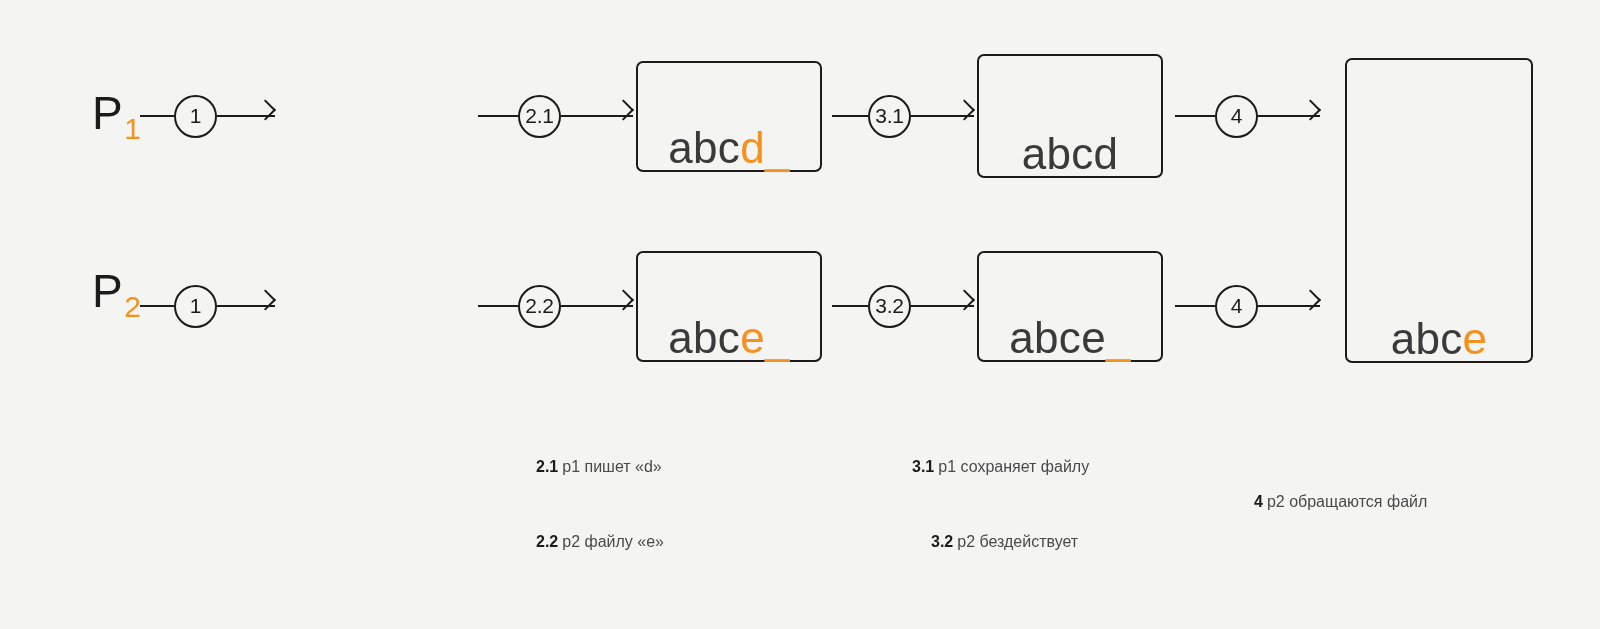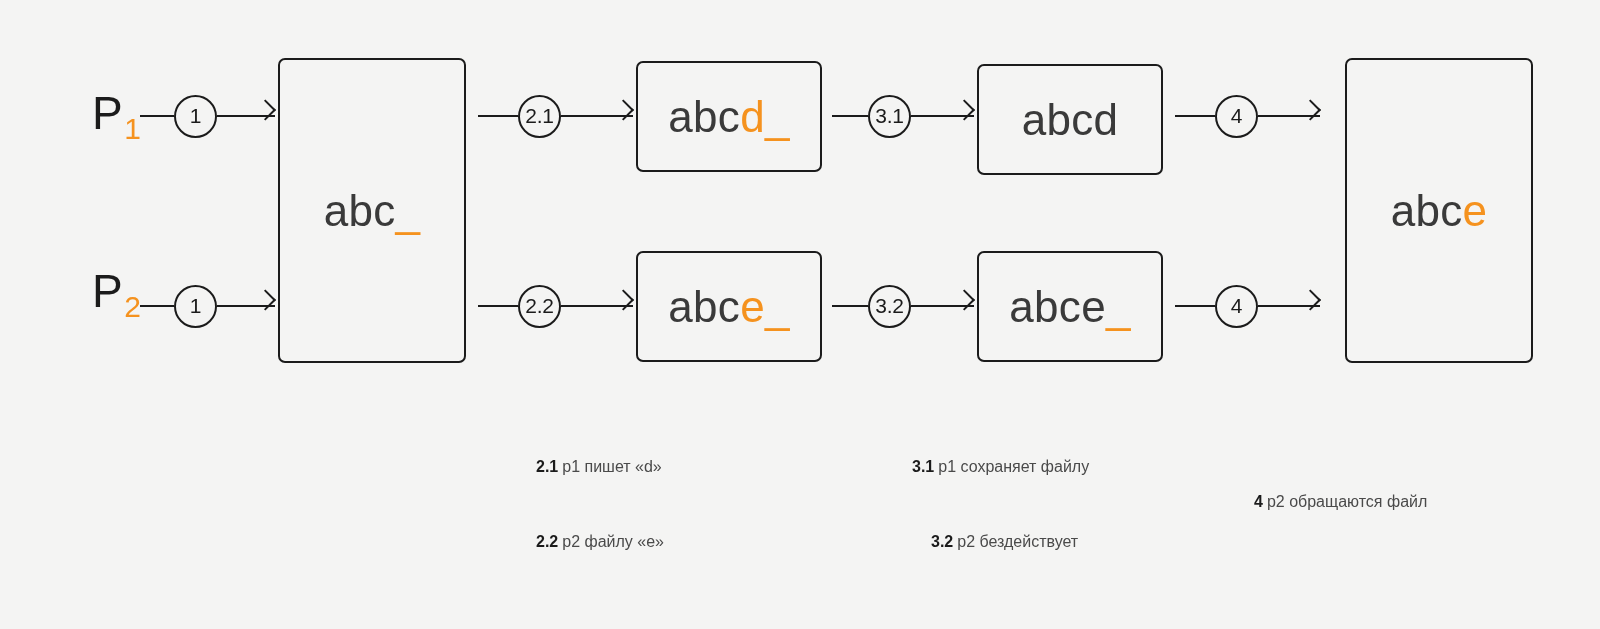--- a/index.html
+++ b/index.html
@@ -34,21 +34,21 @@
   }
 
   
   .box {
     position: absolute;
     border: 2.2px solid #1b1b1b;
     border-radius: 7px;
     background: #f4f4f3;
     box-sizing: border-box;
     display: flex;
-    align-items: center;
+    align-items: flex-end;
     justify-content: center;
   }
   .box-text {
     font-size: 44px;
     color: #3a3a3a;
     line-height: 1;
     white-space: nowrap;
     letter-spacing: 0.3px;
   }
   .box-text .hl { color: #f5921e; }
@@ -127,23 +127,20 @@
     <div class="seg" style="width:34px;"></div>
     <div class="node">1</div>
     <div class="arrow" style="flex:1;"></div>
   </div>
   <div class="conn" style="left:140px; top:283px; width:135px;">
     <div class="seg" style="width:34px;"></div>
     <div class="node">1</div>
     <div class="arrow" style="flex:1;"></div>
   </div>
 
-  <div class="box" style="left:278px; top:58px; width:188px; height:305px;">
-    <span class="box-text"><span>abc</span><span class="hl">_</span></span>
-  </div>
 
   <div class="conn" style="left:478px; top:93px; width:155px;">
     <div class="seg" style="width:40px;"></div>
     <div class="node">2.1</div>
     <div class="arrow" style="flex:1;"></div>
   </div>
   <div class="conn" style="left:478px; top:283px; width:155px;">
     <div class="seg" style="width:40px;"></div>
     <div class="node">2.2</div>
     <div class="arrow" style="flex:1;"></div>
@@ -160,21 +157,21 @@
     <div class="seg" style="width:36px;"></div>
     <div class="node">3.1</div>
     <div class="arrow" style="flex:1;"></div>
   </div>
   <div class="conn" style="left:832px; top:283px; width:142px;">
     <div class="seg" style="width:36px;"></div>
     <div class="node">3.2</div>
     <div class="arrow" style="flex:1;"></div>
   </div>
 
-  <div class="box" style="left:977px; top:64px; width:186px; height:111px;">
+  <div class="box" style="left:977px; top:54px; width:186px; height:124px;">
     <span class="box-text"><span>abcd</span><span class="hl"></span></span>
   </div>
   <div class="box" style="left:977px; top:251px; width:186px; height:111px;">
     <span class="box-text"><span>abce</span><span class="hl">_</span></span>
   </div>
 
   <div class="conn" style="left:1175px; top:93px; width:145px;">
     <div class="seg" style="width:40px;"></div>
     <div class="node">4</div>
     <div class="arrow" style="flex:1;"></div>

